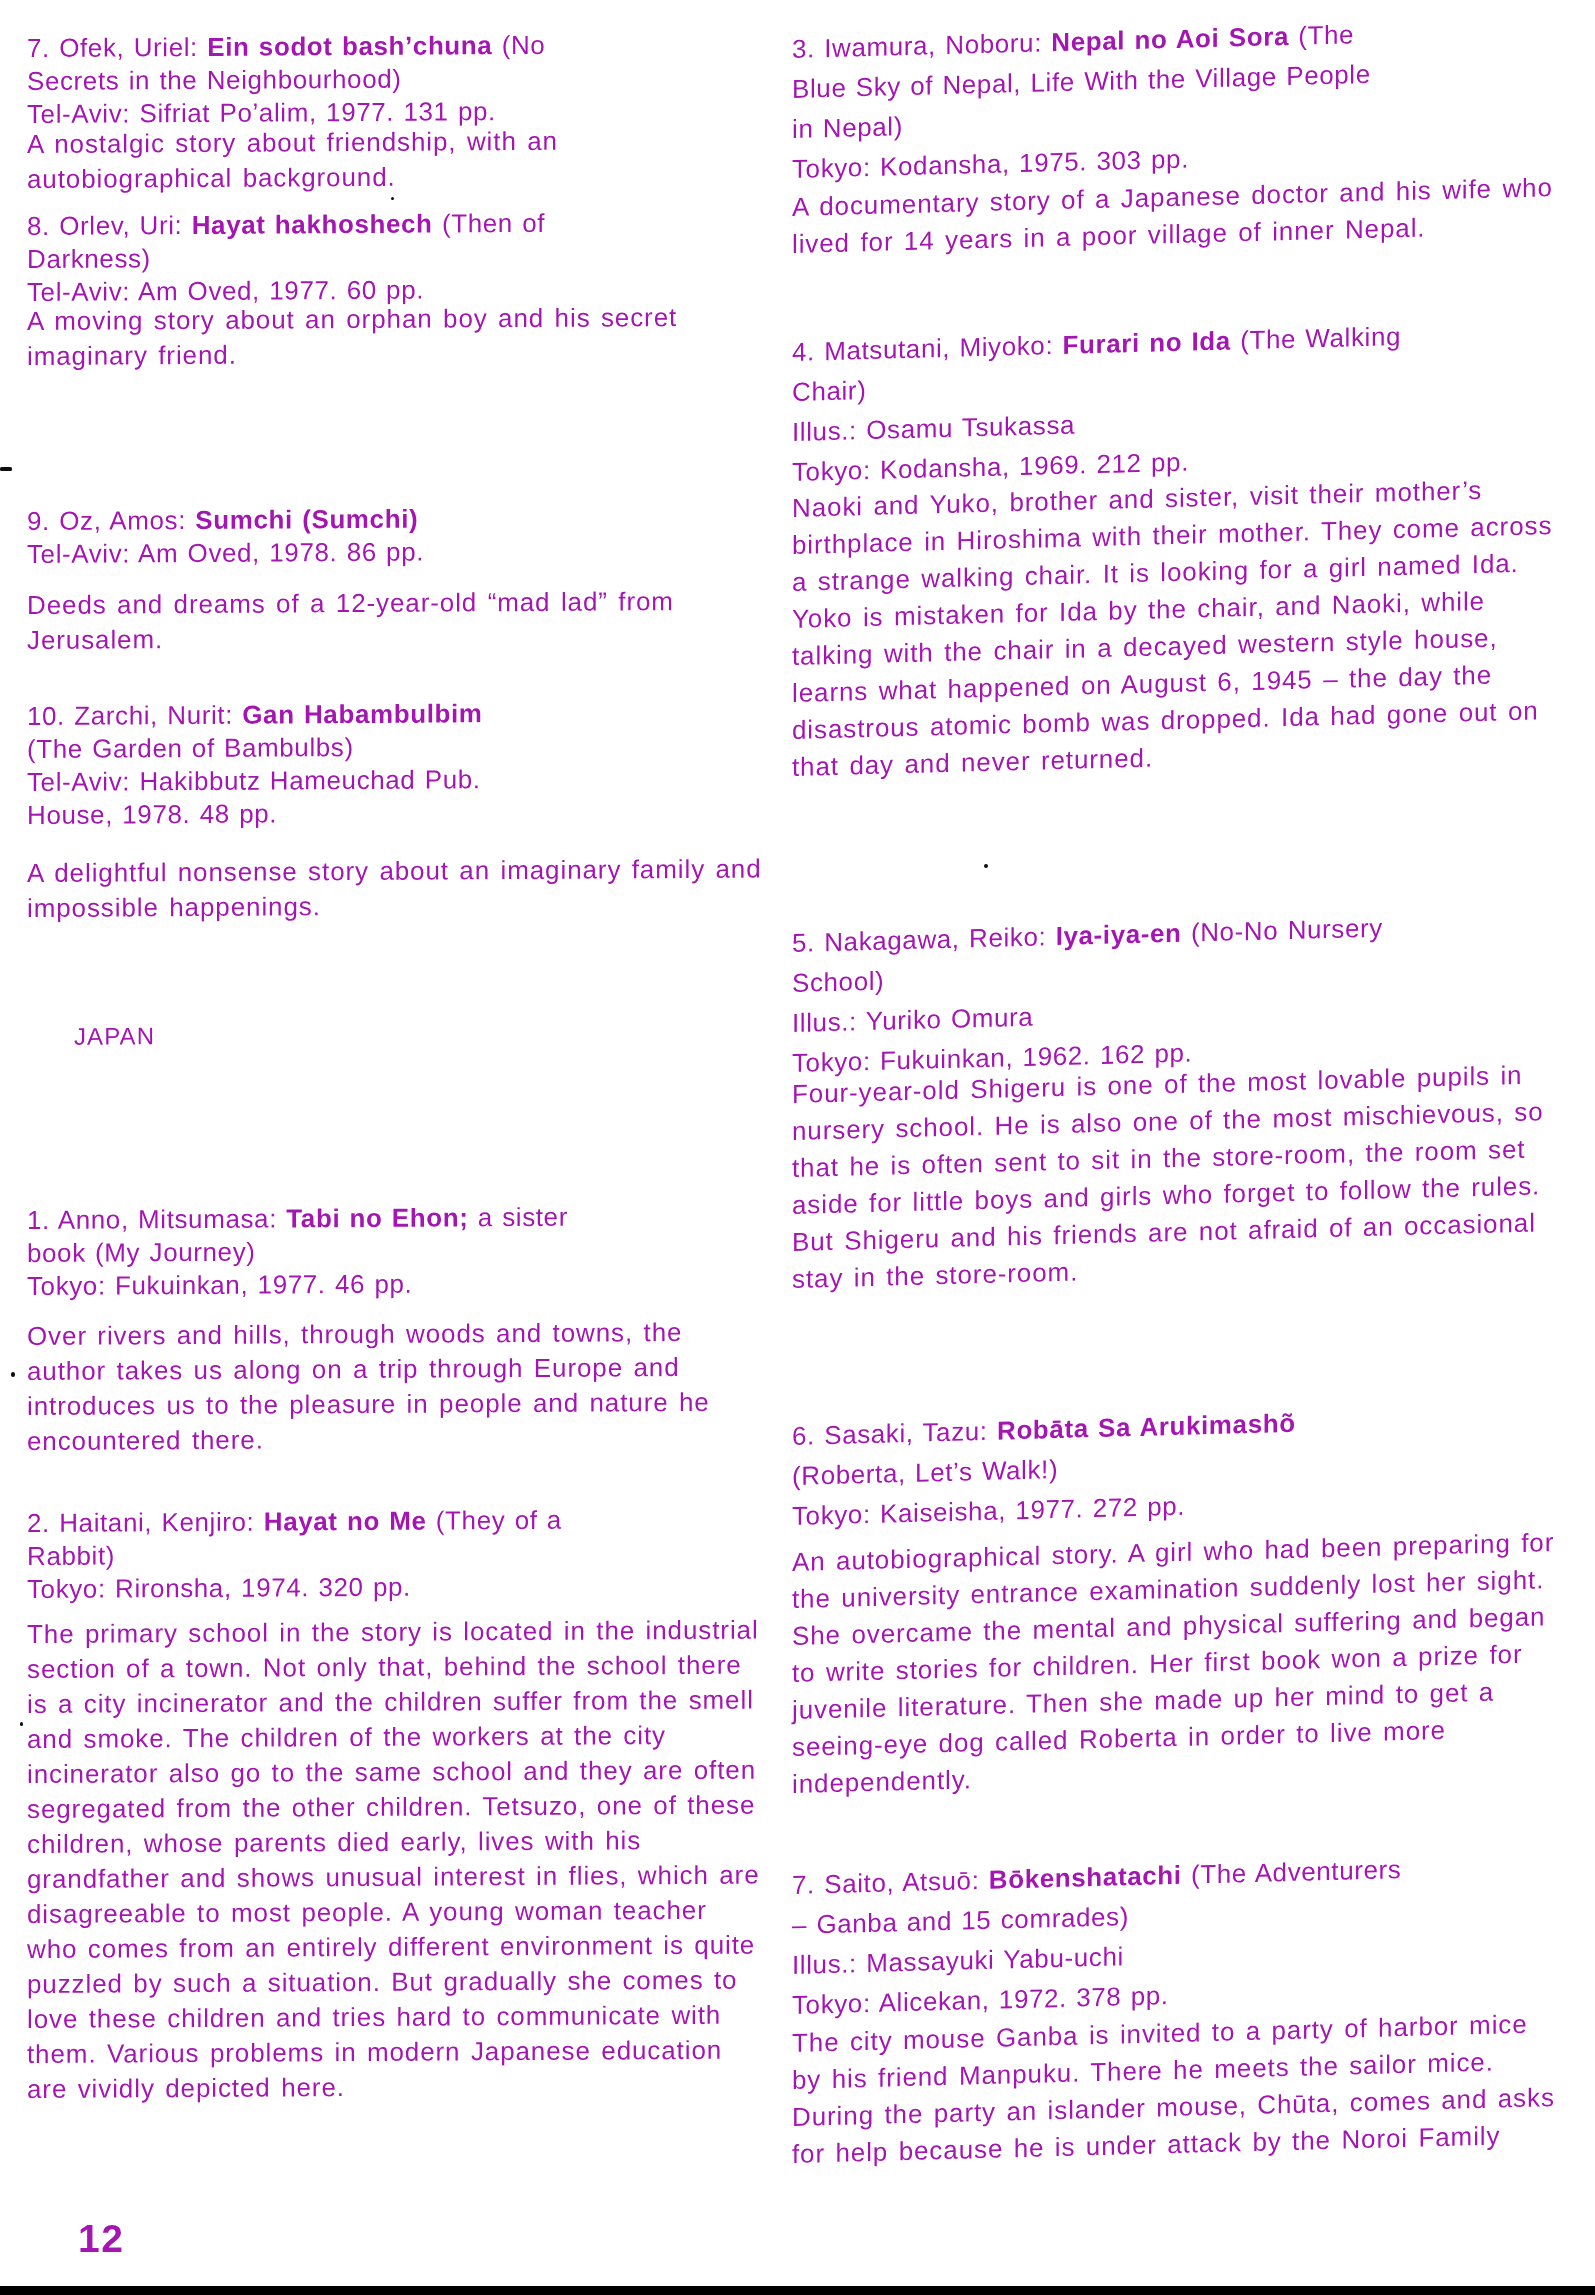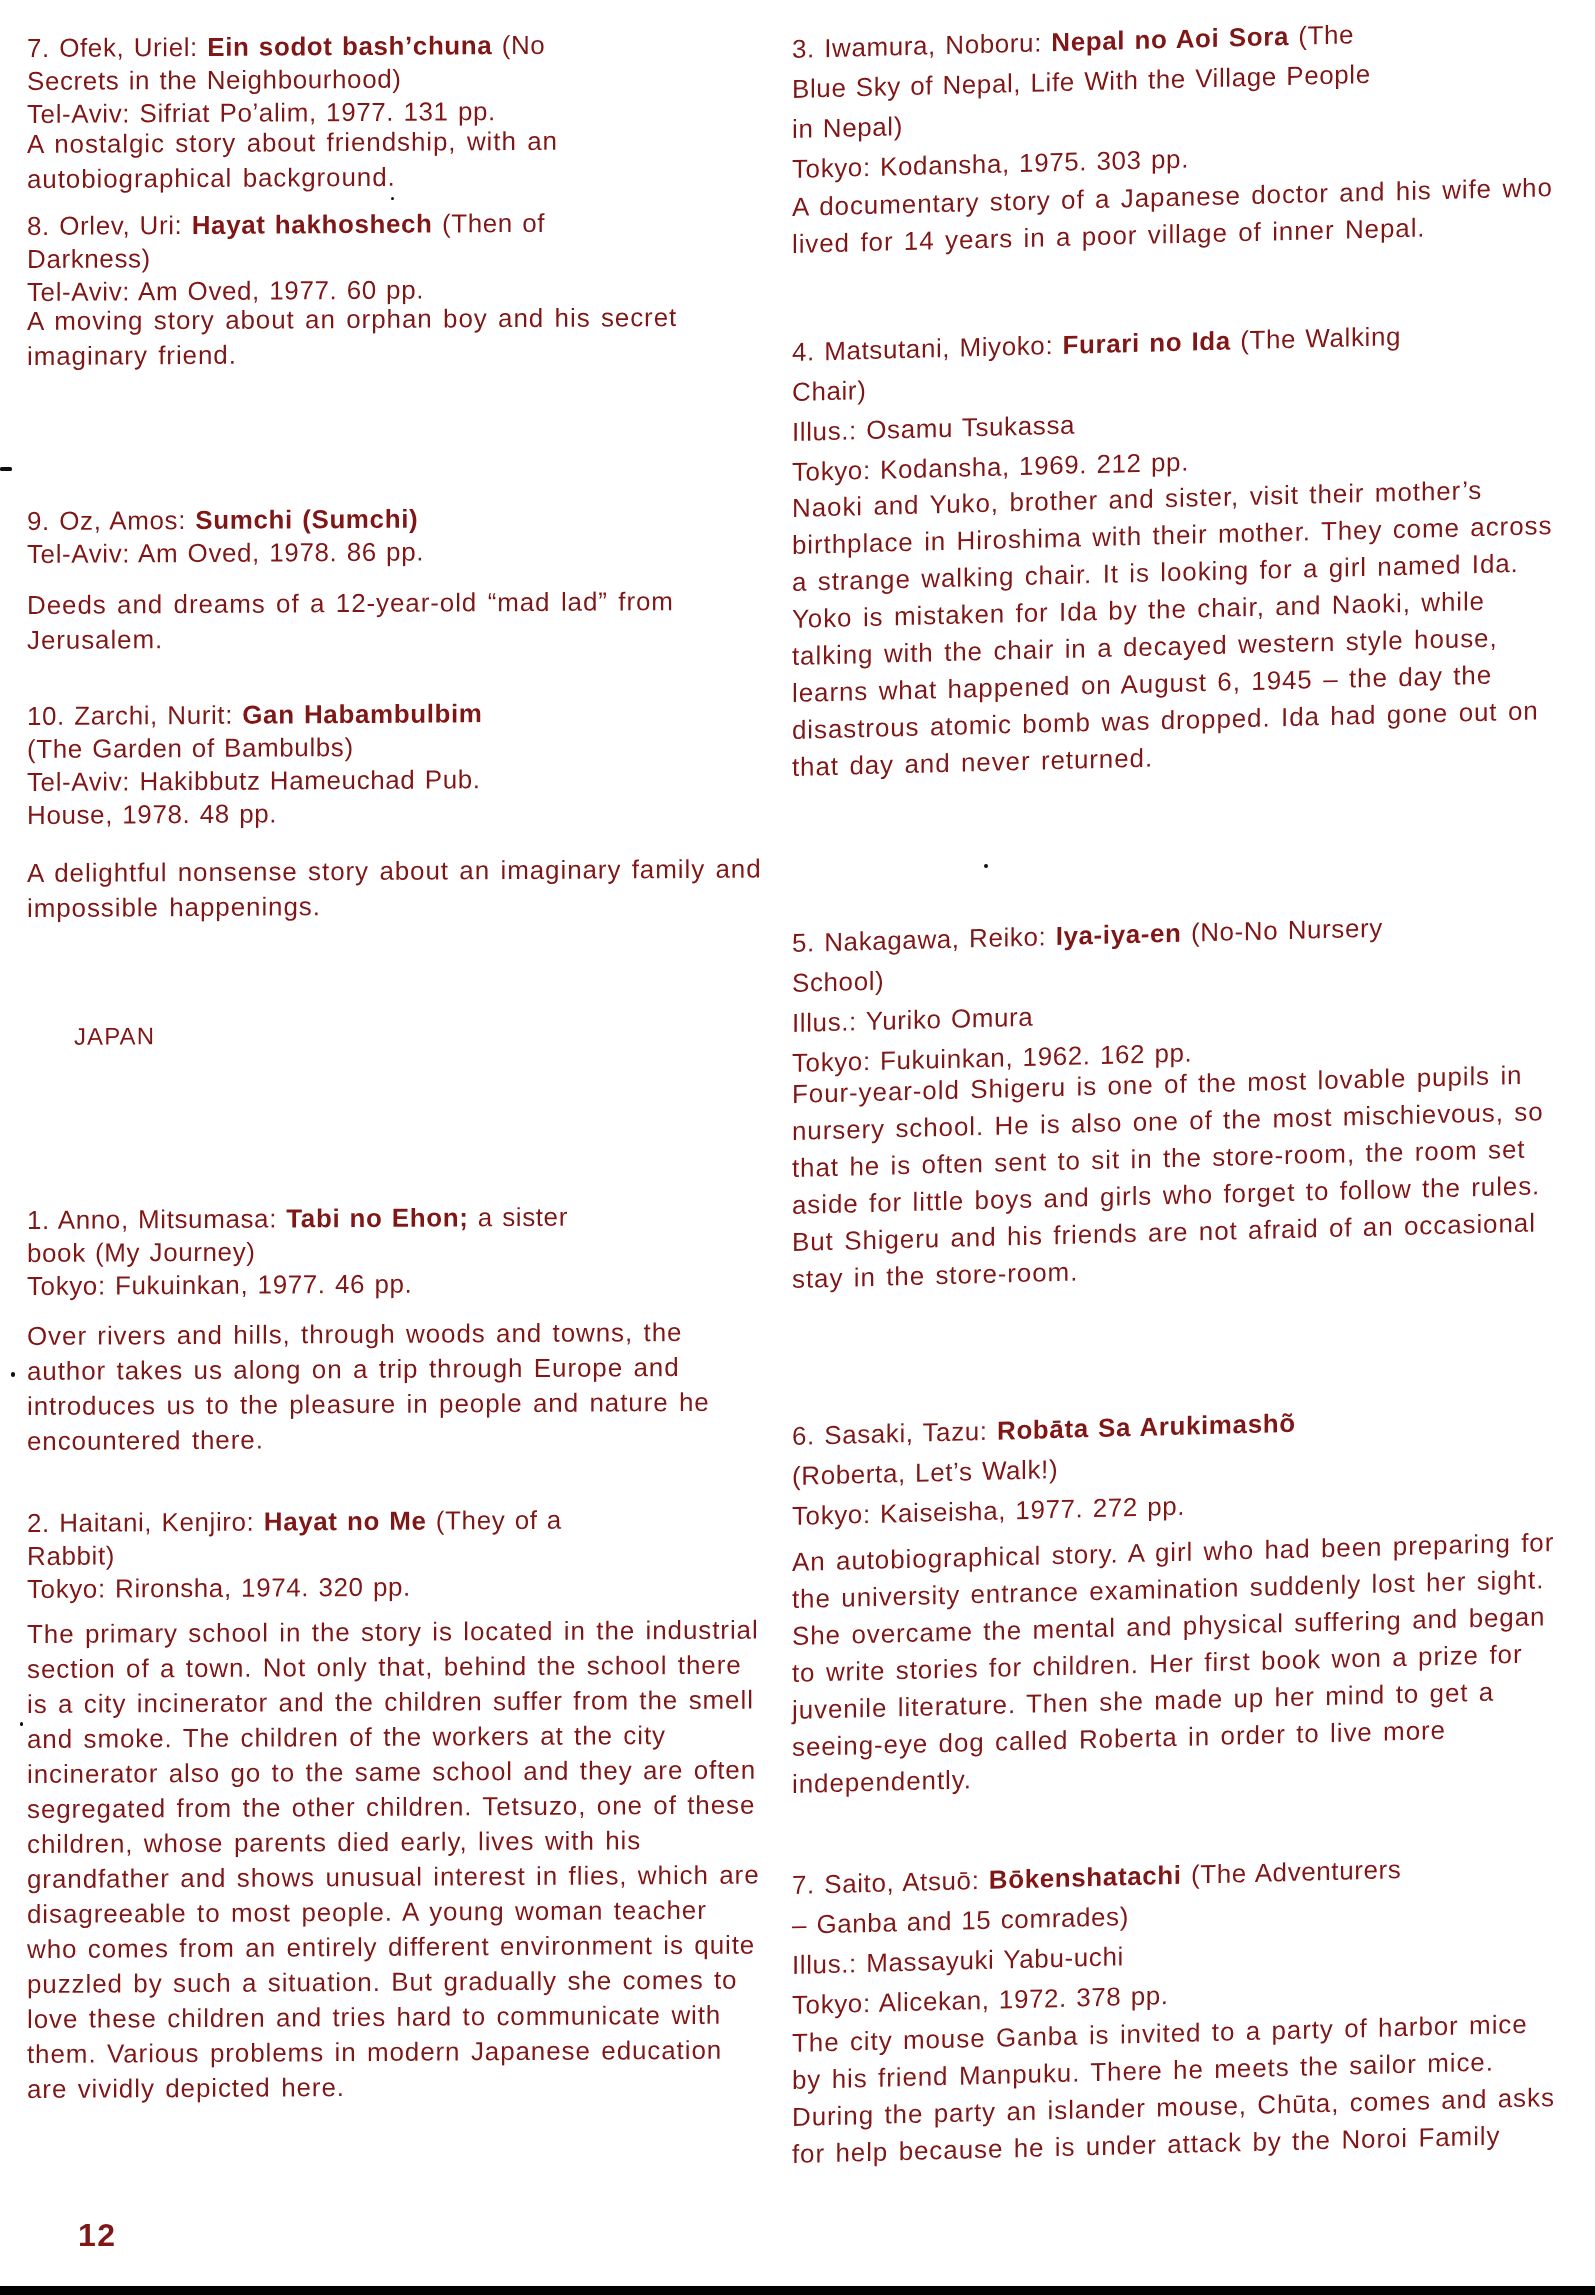--- a/index.html
+++ b/index.html
@@ -1,31 +1,31 @@
 <!DOCTYPE html>
 <html style="font-size:12px"><head>
 <meta charset="utf-8">
 <style>
   html,body{margin:0;padding:0;background:#ffffff;}
   .page{
     position:relative;width:1596px;height:2295px;background:#ffffff;
-    color:#7f1d1d;font-family:"Liberation Sans",sans-serif;overflow:hidden;
+    color:#a21caf;font-family:"Liberation Sans",sans-serif;overflow:hidden;
     filter:contrast(1.06) blur(0.2px);
   }
   .col{position:absolute;top:0;height:100%;}
   .col-left{left:27px;width:740px;transform:skewY(-0.35deg);transform-origin:0 0;}
   .col-right{left:792px;width:774px;transform:skewY(-1.5deg);transform-origin:0 0;}
   .head,.desc{position:absolute;left:0;right:0;}
   .hl{white-space:nowrap;font-size:26px;line-height:33px;letter-spacing:0.6px;word-spacing:1.5px;font-weight:400;}
   .col-right .hl{line-height:40px;}
   .ttl{font-weight:700;}
   .desc{font-size:26px;line-height:35px;letter-spacing:0.9px;word-spacing:2.3px;margin:0;}
   .col-right .desc{line-height:37px;}
   .japan{position:absolute;left:47px;top:1023px;font-size:24px;font-weight:400;letter-spacing:1.1px;}
-  .pagenum{position:absolute;left:78px;top:2217px;font-size:32px;font-weight:700;letter-spacing:1.5px;}
+  .pagenum{position:absolute;left:78px;top:2217px;font-size:39px;font-weight:700;letter-spacing:1.5px;}
   .bar{position:absolute;left:0;bottom:0;width:100%;height:9px;background:#000;}
   .speck{position:absolute;background:#151515;border-radius:50%;}
 </style>
 </head>
 <body>
 
 <div class="page">
 
   <div class="col col-left">
 

